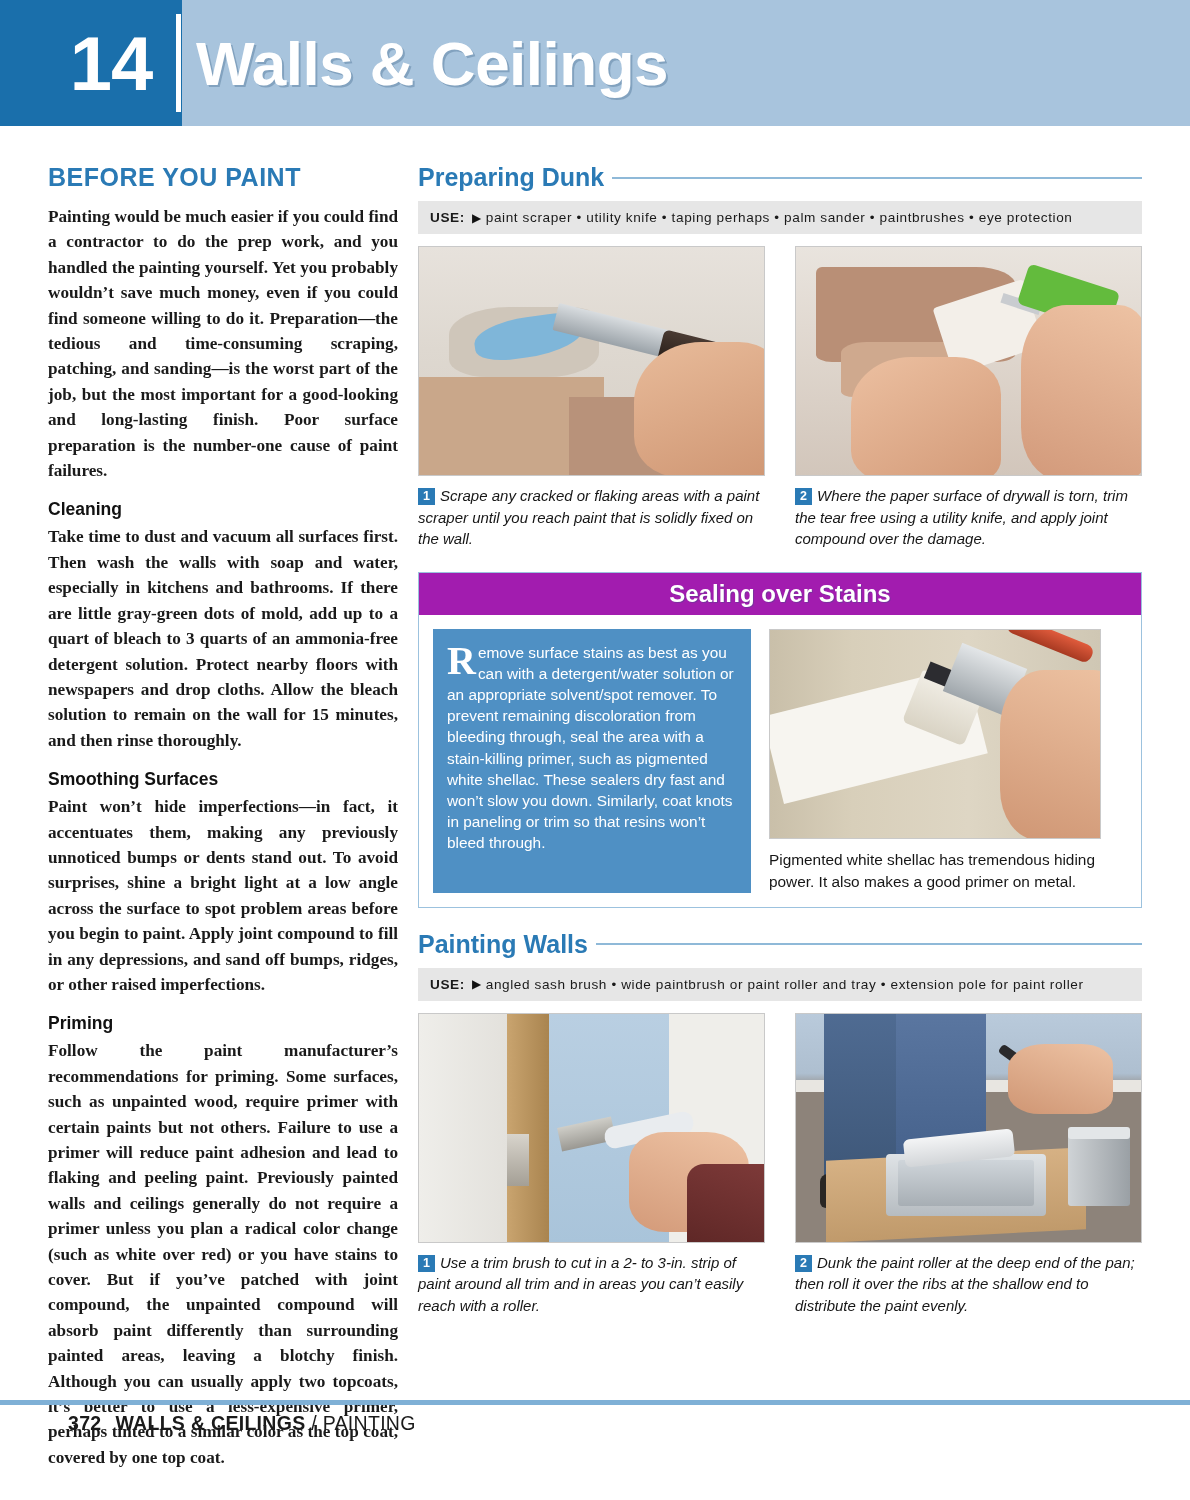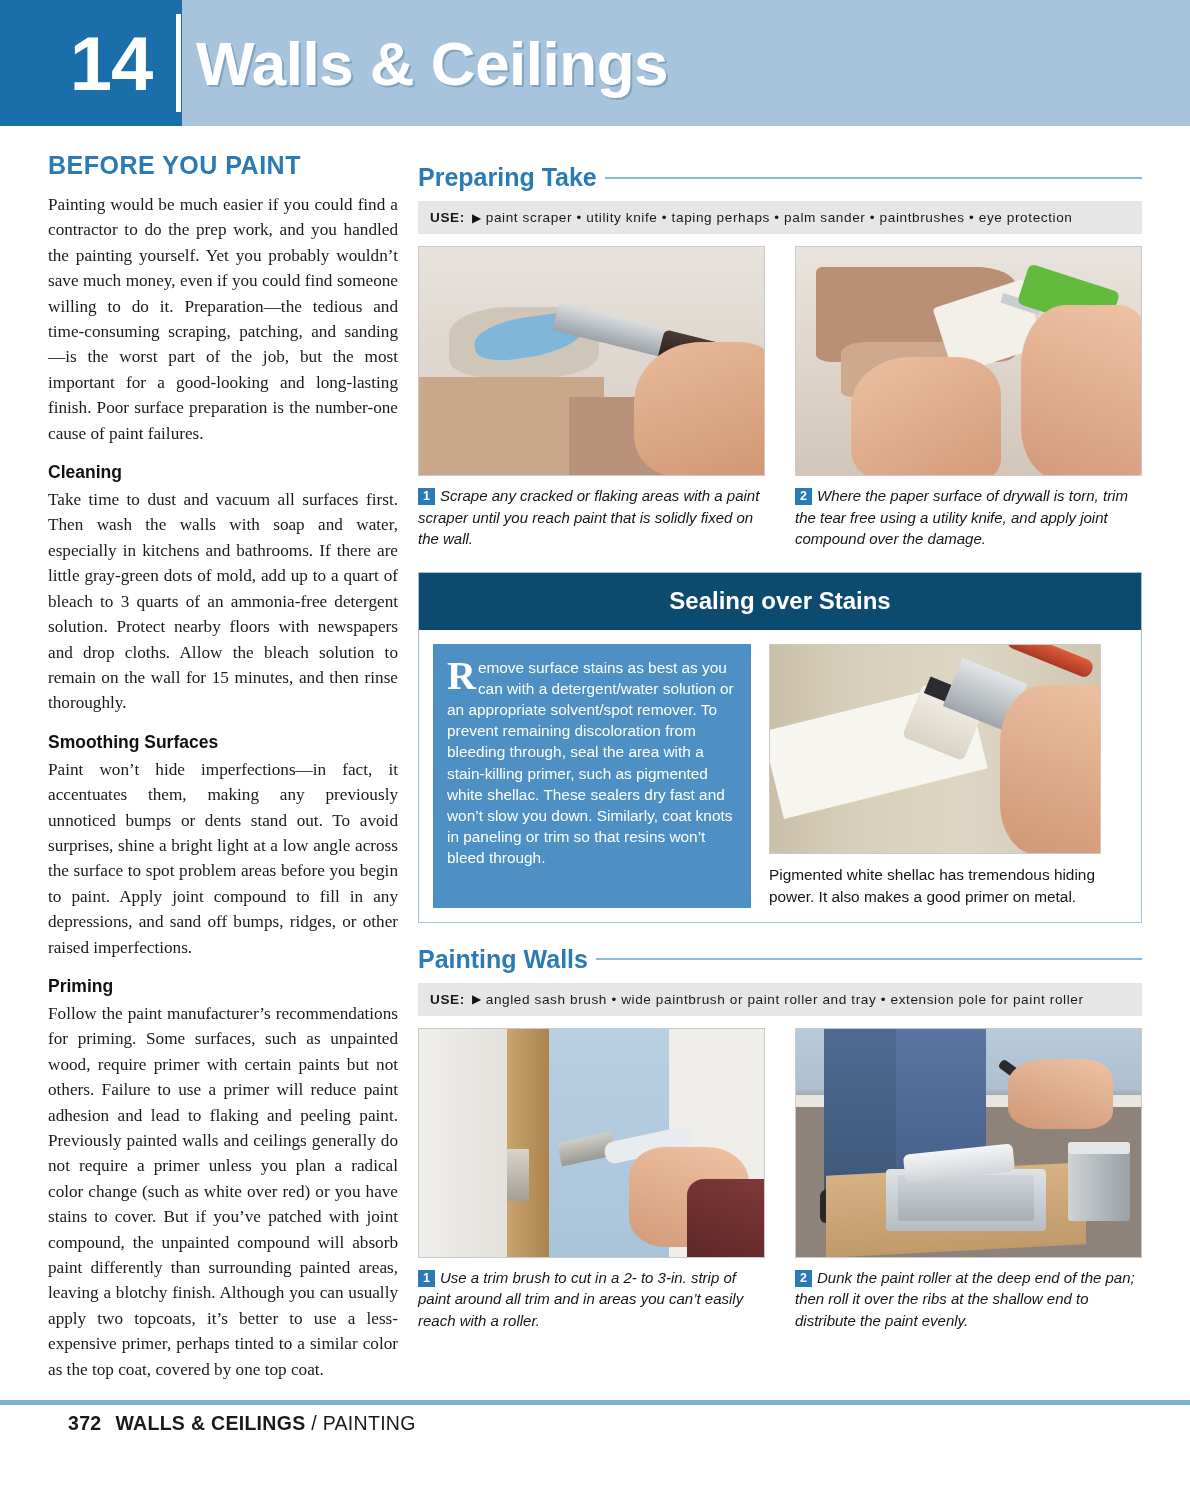--- a/index.html
+++ b/index.html
@@ -50,37 +50,38 @@
     letter-spacing:-0.5px;
     text-shadow: 2px 2px 0 rgba(60,100,135,0.35);
   }
   .header-underline {
     position:absolute; left:0; top:126px; width:1190px; height:6px;
     background:#ffffff;
   }
 
   
   .left-col {
-    position:absolute; left:48px; top:151px; width:350px;
+    position:absolute; left:48px; top:163px; width:350px;
   }
   .h1-blue {
     font-family:"Liberation Sans", sans-serif;
     font-weight:bold;
     font-size:25px;
     color:#2a7ab5;
     letter-spacing:0.5px;
     margin:0 0 12px 0;
   }
   .body-text {
     font-family:"Liberation Serif", serif;
     font-size:17.2px;
     line-height:25.4px;
     text-align:justify;
     margin:0 0 16px 0;
     color:#1a1a1a;
+    font-weight:bold;
   }
   .sub-head {
     font-family:"Liberation Sans", sans-serif;
     font-weight:bold;
     font-size:17.5px;
     color:#111;
     margin:4px 0 4px 0;
   }
 
   
@@ -145,22 +146,22 @@
     vertical-align:1px;
   }
 
   
   .sealing-box {
     margin-top:22px;
     border:1px solid #9cc2de;
     background:#fff;
   }
   .sealing-head {
-    background:#0c4a6e;
-    height:57px;
+    background:#a21caf;
+    height:42px;
     display:flex; align-items:center; justify-content:center;
     font-family:"Liberation Sans", sans-serif;
     font-weight:bold;
     font-size:24px;
     color:#ffffff;
     text-shadow:1px 1px 0 rgba(50,90,125,0.35);
   }
   .sealing-body { display:flex; padding:14px; gap:18px; }
   .sealing-textbox {
     width:318px;
@@ -340,21 +341,21 @@
   <h2 class="sub-head">Smoothing Surfaces</h2>
   <p class="body-text">Paint won’t hide imperfections—in fact, it accentuates them, making any previously unnoticed bumps or dents stand out. To avoid surprises, shine a bright light at a low angle across the surface to spot problem areas before you begin to paint. Apply joint compound to fill in any depressions, and sand off bumps, ridges, or other raised imperfections.</p>
 
   <h2 class="sub-head">Priming</h2>
   <p class="body-text">Follow the paint manufacturer’s recommendations for priming. Some surfaces, such as unpainted wood, require primer with certain paints but not others. Failure to use a primer will reduce paint adhesion and lead to flaking and peeling paint. Previously painted walls and ceilings generally do not require a primer unless you plan a radical color change (such as white over red) or you have stains to cover. But if you’ve patched with joint compound, the unpainted compound will absorb paint differently than surrounding painted areas, leaving a blotchy finish. Although you can usually apply two topcoats, it’s better to use a less-expensive primer, perhaps tinted to a similar color as the top coat, covered by one top coat.</p>
 </div>
 
 <div class="right-col">
 
   <div class="sect-head-wrap">
-    <div class="sect-head">Preparing Take</div>
+    <div class="sect-head">Preparing Dunk</div>
     <div class="sect-rule"></div>
   </div>
 
   <div class="use-bar">
     <span class="use-label">USE:</span>
     <span class="use-arrow">▶</span>
     <span>paint scraper • utility knife • taping perhaps • palm sander • paintbrushes • eye protection</span>
   </div>
 
   <div class="photo-row">

